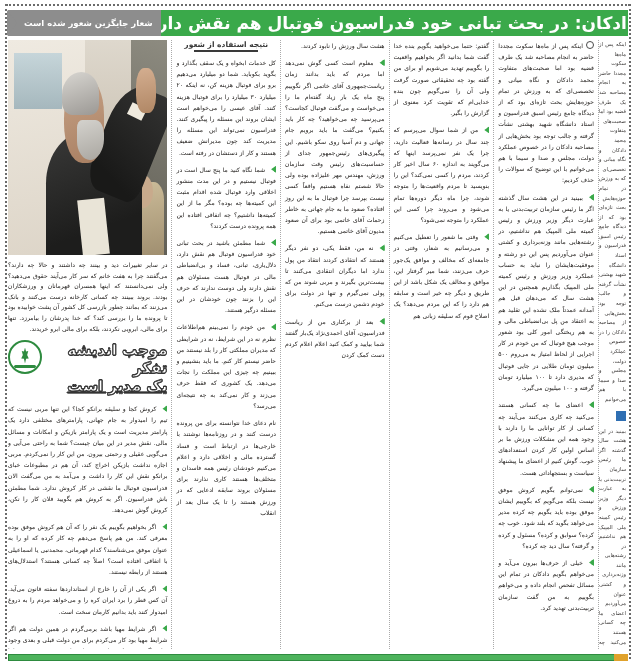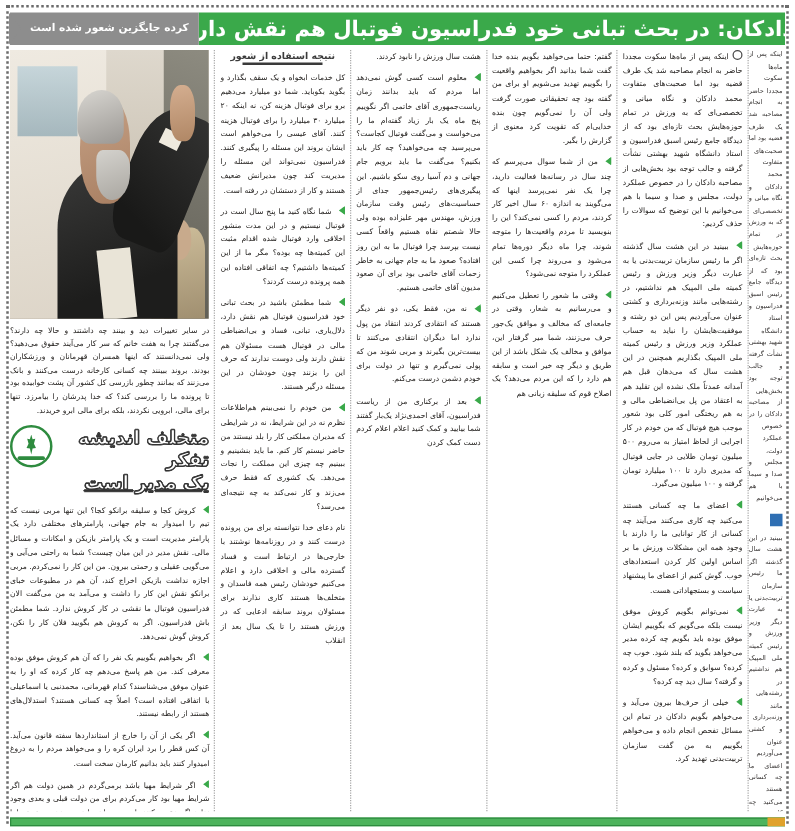--- a/index.html
+++ b/index.html
@@ -420,21 +420,21 @@
 <body>
 
 <div id="page">
 
   <div class="dotted-rule top"></div>
   <div class="dotted-side left"></div>
   <div class="dotted-side right"></div>
 
   <div id="masthead">
     <div class="headline-box">دادکان: در بحث تبانی خود فدراسیون فوتبال هم نقش دارد</div>
-    <div class="kicker-box">کرده جایگزین شعور شده است</div>
+    <div class="kicker-box">شعار جایگزین شعور شده است</div>
   </div>
 
   <div id="content">
 
     <div class="col col-r-edge">
       <p class="sliver-line">اینکه پس از ماه‌ها سکوت مجددا حاضر به انجام مصاحبه شد یک طرف قضیه بود اما صحبت‌های متفاوت محمد دادکان و نگاه میانی و تخصصی‌ای که به ورزش در تمام حوزه‌هایش بحث تازه‌ای بود که از دیدگاه جامع رئیس اسبق فدراسیون و استاد دانشگاه شهید بهشتی نشأت گرفته و جالب توجه بود بخش‌هایی از مصاحبه دادکان را در خصوص عملکرد دولت، مجلس و صدا و سیما با هم می‌خوانیم</p>
       <div class="sliver-badge"></div>
       <p class="sliver-line">ببینید در این هشت سال گذشته اگر ما رئیس سازمان تربیت‌بدنی یا به عبارت دیگر وزیر ورزش و رئیس کمیته ملی المپیک هم نداشتیم در رشته‌هایی مانند وزنه‌برداری و کشتی عنوان می‌آوردیم</p>
       <p class="sliver-line">اعضای ما چه کسانی هستند می‌کنید چه کاری می‌کنند می‌آیند چه کسانی از کار توانایی ما را دارند با وجود همه این مشکلات ورزش ما بر اساس اولین کار کردن استعدادهای خوب گوش کنیم</p>
 
@@ -520,21 +520,21 @@
         <div class="fig-hand"></div>
         <div class="fig-head"></div>
         <div class="fig-hair"></div>
         <div class="fig-beard"></div>
       </div>
 
       <p class="caption-text">در سایر تغییرات دید و بینند چه داشتند و حالا چه دارند؟ می‌گفتند چرا به هفت خانم که سر کار می‌آیند حقوق می‌دهید؟ ولی نمی‌دانستند که اینها همسران قهرمانان و ورزشکاران بودند. بروند ببینند چه کسانی کارخانه درست می‌کنند و بانک می‌زنند که بمانند چطور بازرسی کل کشور آن پشت خوابیده بود تا پرونده ما را بررسی کند؟ که خدا پدرشان را بیامرزد. تنها برای مالی، ابرویی نکردند، بلکه برای مالی ابرو خریدند.</p>
 
       <div class="pull-block">
         <div class="pull-headline">
-          <span>متخلف اندیشه تفکر</span>
+          <span>موجب اندیشه تفکر</span>
           <span class="l2">یک مدیر است</span>
         </div>
         <div class="emblem"></div>
       </div>
 
       <p class="bodytext">
         <span class="bullet-arrow"></span><span>کروش کجا و سلیقه برانکو کجا؟ این تنها مربی نیست که تیم را امیدوار به جام جهانی، پارامترهای مختلفی دارد یک پارامتر مدیریت است و یک پارامتر بازیکن و امکانات و مسائل مالی. نقش مدیر در این میان چیست؟ شما به راحتی می‌آیی و می‌گویی عقیلی و رحمتی بیرون. من این کار را نمی‌کردم. مربی اجازه نداشت بازیکن اخراج کند، آن هم در مطبوعات خبای برانکو نقش این کار را داشت و می‌آمد به من می‌گفت الان فدراسیون فوتبال ما نقشی در کار کروش ندارد. شما مطمئن باش فدراسیون. اگر به کروش هم بگویید فلان کار را نکن، کروش گوش نمی‌دهد.</span>
       </p>
       <p class="bodytext">
         <span class="bullet-arrow"></span><span>اگر بخواهیم بگوییم یک نفر را که آن هم کروش موفق بوده معرفی کند. من هم پاسخ می‌دهم چه کار کرده که او را به عنوان موفق می‌شناسند؟ کدام قهرمانی، محمدنبی یا اسماعیلی با اتفاقی افتاده است؟ اصلاً چه کسانی هستند؟ استدلال‌های هستند از رابطه نیستند.</span>

